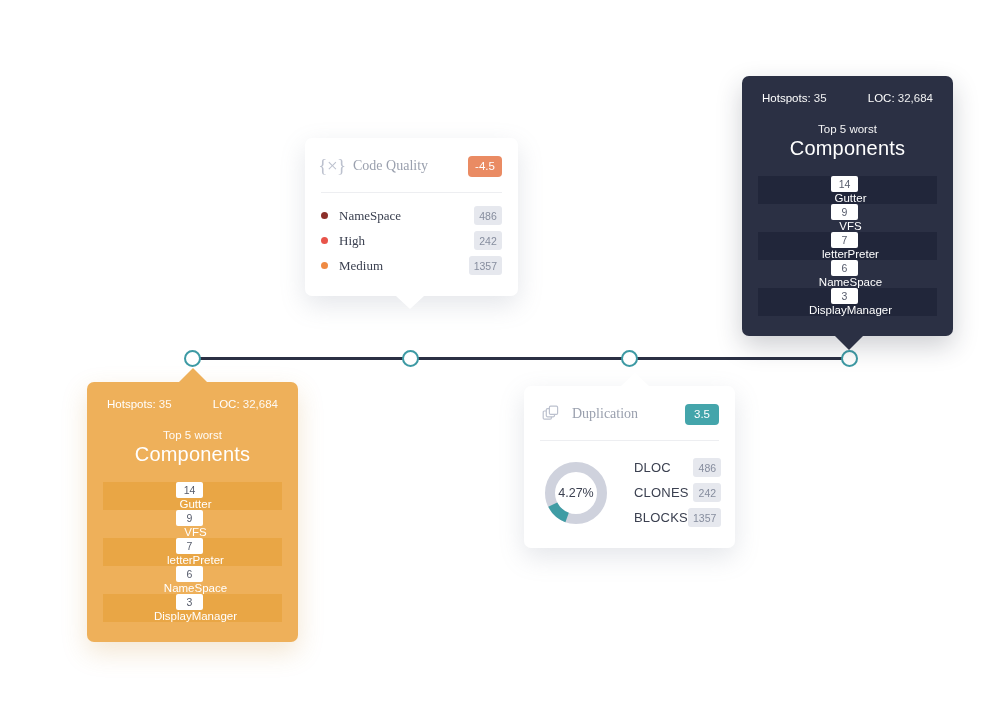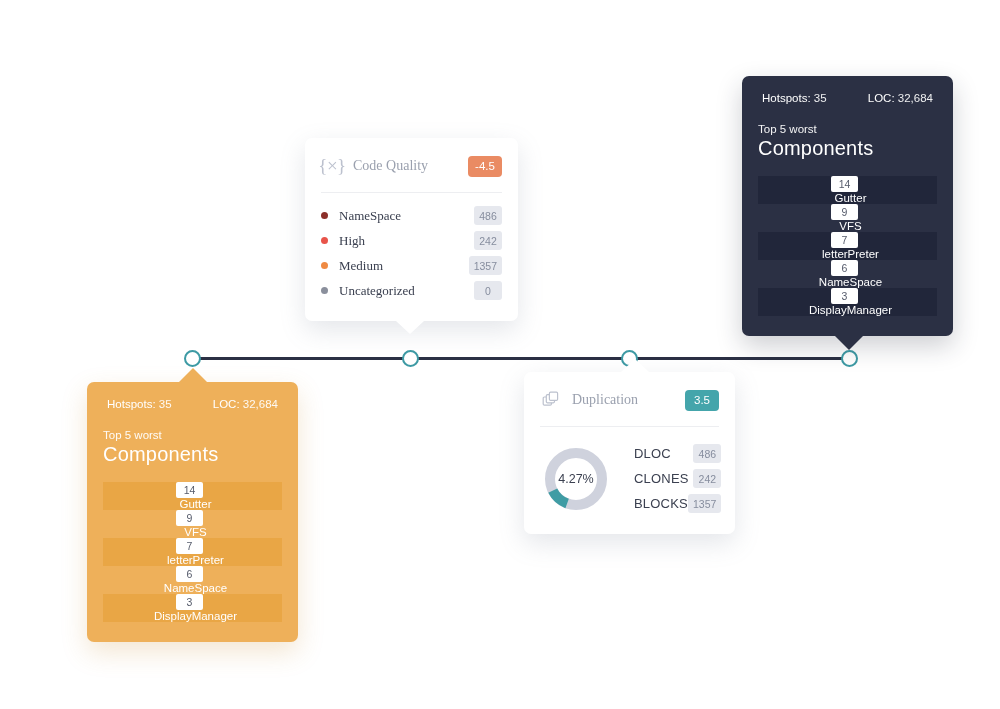--- a/index.html
+++ b/index.html
@@ -87,20 +87,21 @@
     padding: 0 4px 0 4px;
   }
   .comp-head .k {
     font-weight: normal;
   }
   .comp-head .v {
     font-weight: normal;
     opacity: 0.92;
   }
   .comp-title-wrap {
+    text-align: center;
     color: #ffffff;
     margin-top: 18px;
     margin-bottom: 16px;
   }
   .comp-title-sub {
     font-size: 11.5px;
     font-weight: normal;
     line-height: 15px;
     opacity: 0.95;
   }
@@ -319,25 +320,20 @@
         <span class="sev-value">242</span>
       </div>
 
       <div class="sev-row">
         <span class="sev-dot" style="background:#ef8a43;"></span>
         <span class="sev-label">Medium</span>
         <span class="sev-value">1357</span>
       </div>
 
 
-      <div class="sev-row">
-        <span class="sev-dot" style="background:#8a8f9c;"></span>
-        <span class="sev-label">Uncategorized</span>
-        <span class="sev-value">0</span>
-      </div>
 
     </div>
     <div class="tail tail-down" style="border-top:13px solid #ffffff; left:91px; bottom:-13px;"></div>
   </div>
 
   <div class="card comp-card dark" style="left:742px; top:76px; width:211px;">
     <div class="comp-head">
       <span>
         <span class="k">Hotspots:</span>
         <span class="v">35</span>
@@ -409,21 +405,21 @@
         <span class="comp-name">NameSpace</span>
       </div>
       <div class="comp-row">
         <span class="comp-count">3</span>
         <span class="comp-name">DisplayManager</span>
       </div>
     </div>
     <div class="tail tail-up" style="border-bottom:14px solid #eeb05a; left:92px; top:-14px;"></div>
   </div>
 
-  <div class="card metric-card" style="left:524px; top:372px; width:211px;">
+  <div class="card metric-card" style="left:524px; top:386px; width:211px;">
     <div class="metric-head">
       <span class="metric-icon">
         <svg width="19" height="19" viewBox="0 0 19 19" fill="none">
           <rect x="1.2" y="6.0" width="8.2" height="8.2" rx="1.2" stroke="#bcc1ce" stroke-width="1.2"></rect>
           <rect x="4.3" y="3.6" width="8.2" height="8.2" rx="1.2" stroke="#bcc1ce" stroke-width="1.2" fill="#ffffff"></rect>
           <rect x="7.4" y="1.2" width="8.2" height="8.2" rx="1.2" stroke="#bcc1ce" stroke-width="1.2" fill="#ffffff"></rect>
         </svg>
       </span>
       <span class="metric-name">Duplication</span>
       <span class="metric-badge badge-teal">3.5</span>

